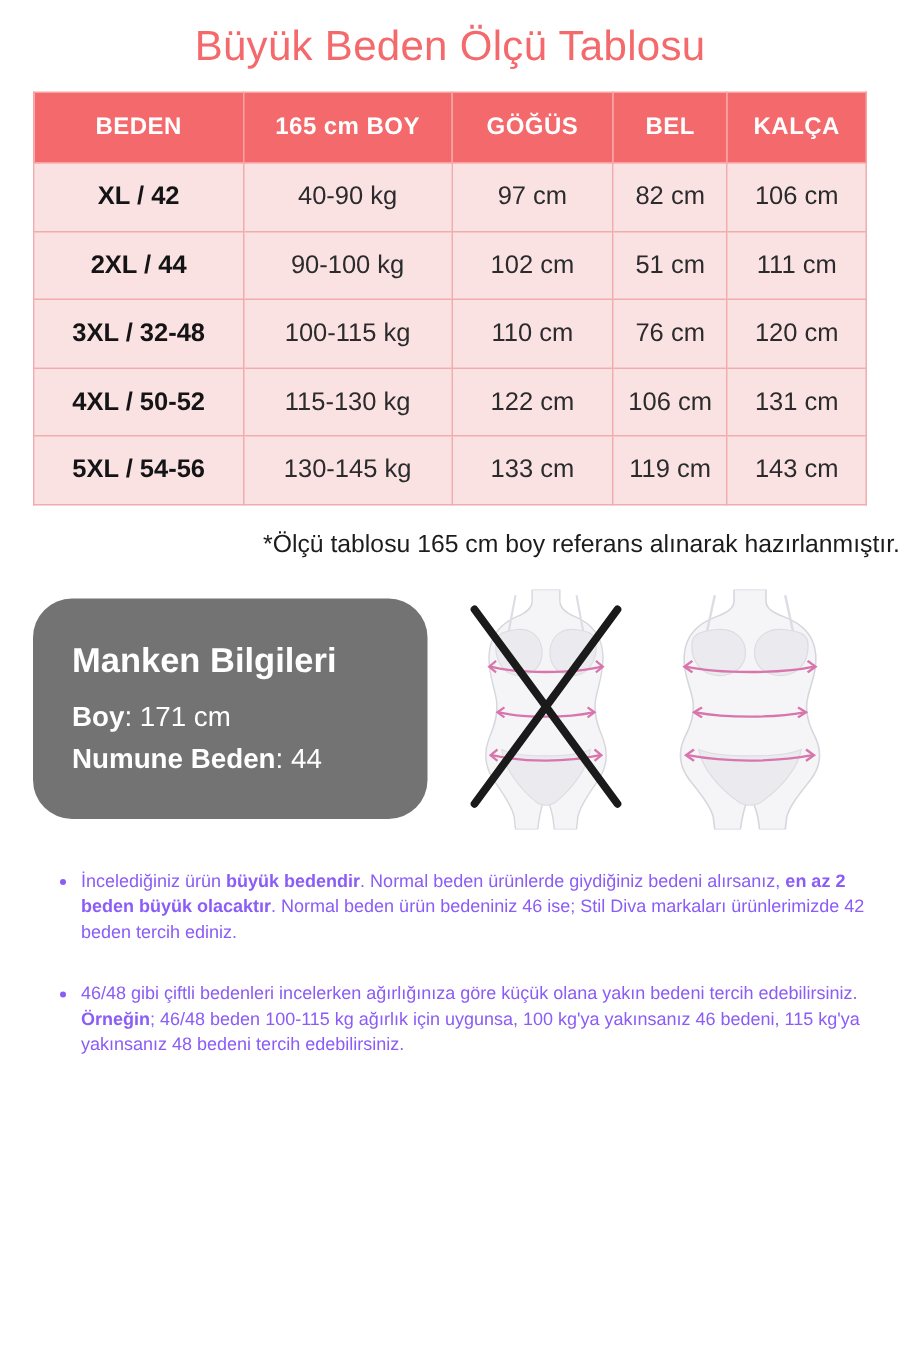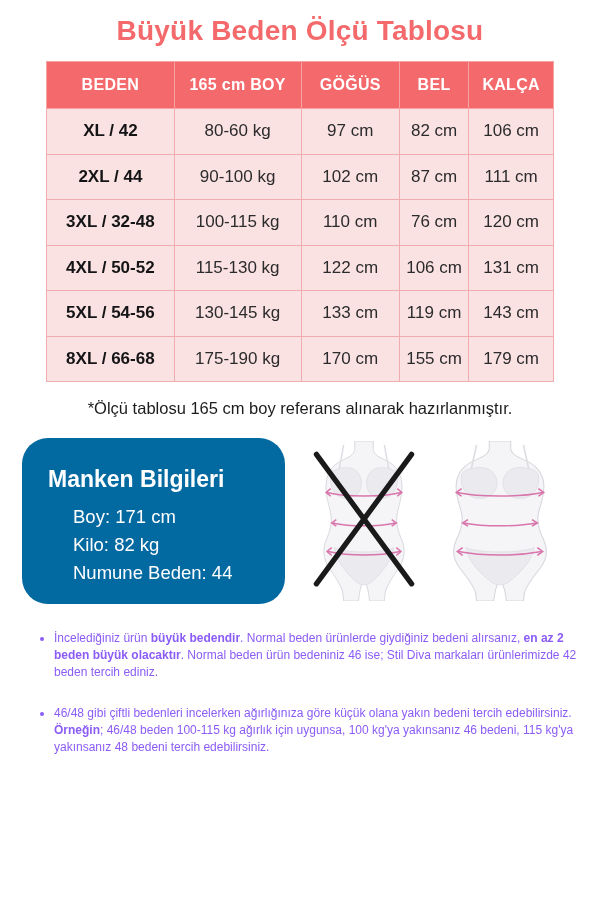--- a/index.html
+++ b/index.html
@@ -9,26 +9,26 @@
     background: #ffffff;
     font-family: "Liberation Sans", "DejaVu Sans", sans-serif;
     color: #1d1d1f;
     overflow: hidden;
     padding-top: 15px;
   }
   .page-title {
     text-align: center;
     color: #F4696B;
     font-size: 28px;
-    font-weight: bold;
+    font-weight: normal;
     letter-spacing: .2px;
   }
   
   table.size-table {
-    width: 508px;
+    width: 556px;
     margin: 14px auto 0 auto;
     border-collapse: collapse;
     table-layout: fixed;
   }
   .size-table th {
     background: #F4696B;
     color: #ffffff;
     font-size: 16px;
     font-weight: bold;
     height: 47px;
@@ -40,47 +40,47 @@
     background: #FBE2E2;
     border: 1px solid #F0ACAE;
     height: 45.5px;
     text-align: center;
     font-size: 17px;
     color: #2b2b2d;
     margin-left: 31px;
   }
   .size-table td.first-col { font-weight: bold; color: #141416; }
   .footnote {
-    text-align: center;
+    text-align: right;
     font-size: 16.5px;
     color: #1c1c1e;
     margin-top: 17px;
   }
   
   .model-section {
     margin: 20px 22px 0 22px;
     display: flex;
     align-items: center;
   }
   .model-card {
     width: 263px;
     min-height: 147px;
-    background: #0369a1;
+    background: #737373;
     border-radius: 26px;
     padding: 28px 26px 18px 26px;
     color: #ffffff;
     flex: none;
   }
   .model-card-title {
     font-size: 23px;
     font-weight: bold;
     margin-bottom: 10px;
   }
   .model-field { font-size: 18.5px; line-height: 1.5; }
-  .model-field b { font-weight: normal; margin-left: 25px; }
+  .model-field b { font-weight: bold; }
   .figures {
     flex: 1;
     display: flex;
     justify-content: center;
     align-items: center;
     gap: 14px;
   }
   .figure-svg { display: block; }
   
   ul.notes {
@@ -113,30 +113,30 @@
         <th>BEDEN</th>
         <th>165 cm BOY</th>
         <th>GÖĞÜS</th>
         <th>BEL</th>
         <th>KALÇA</th>
       </tr>
   </thead>
   <tbody>
       <tr>
         <td class="first-col">XL / 42</td>
-        <td>80-60 kg</td>
+        <td>40-90 kg</td>
         <td>97 cm</td>
         <td>82 cm</td>
         <td>106 cm</td>
       </tr>
       <tr>
         <td class="first-col">2XL / 44</td>
         <td>90-100 kg</td>
         <td>102 cm</td>
-        <td>87 cm</td>
+        <td>51 cm</td>
         <td>111 cm</td>
       </tr>
       <tr>
         <td class="first-col">3XL / 32-48</td>
         <td>100-115 kg</td>
         <td>110 cm</td>
         <td>76 cm</td>
         <td>120 cm</td>
       </tr>
       <tr>
@@ -146,38 +146,30 @@
         <td>106 cm</td>
         <td>131 cm</td>
       </tr>
       <tr>
         <td class="first-col">5XL / 54-56</td>
         <td>130-145 kg</td>
         <td>133 cm</td>
         <td>119 cm</td>
         <td>143 cm</td>
       </tr>
-      <tr>
-        <td class="first-col">8XL / 66-68</td>
-        <td>175-190 kg</td>
-        <td>170 cm</td>
-        <td>155 cm</td>
-        <td>179 cm</td>
-      </tr>
     </tbody>
 </table>
 
 <div class="footnote">*Ölçü tablosu 165 cm boy referans alınarak hazırlanmıştır.</div>
 
 <div class="model-section">
   <div class="model-card">
     <div class="model-card-title">Manken Bilgileri</div>
     <div id="model-fields">
         <div class="model-field"><b>Boy</b><span>: 171 cm</span></div>
-        <div class="model-field"><b>Kilo</b><span>: 82 kg</span></div>
         <div class="model-field"><b>Numune Beden</b><span>: 44</span></div>
       </div>
   </div>
   <div class="figures">
 
     <svg class="figure-svg" width="122" height="160" viewBox="0 0 120 168" aria-hidden="true">
       <g transform="translate(1.8,0) scale(0.97,1)">
         <path d="M50,0 L50,8 C50,13 46,16 39,19 C27,24 20,32 19,45 C18,57 22,66 24,76
                  C26,86 23,95 19,104 C15,114 16,124 22,133 C29,143 35,151 37,159
                  L38,168 L54,168 C55,160 56,154 58,149 L60,146 C62,149 64,154 65,160

